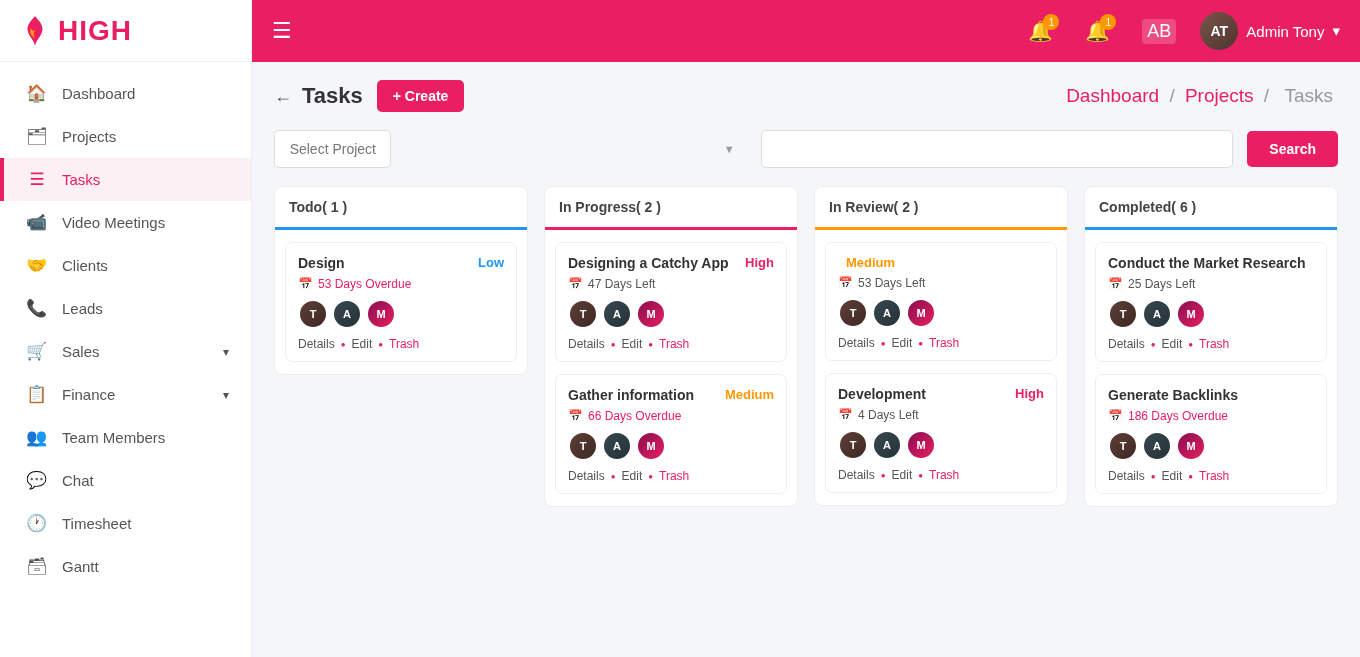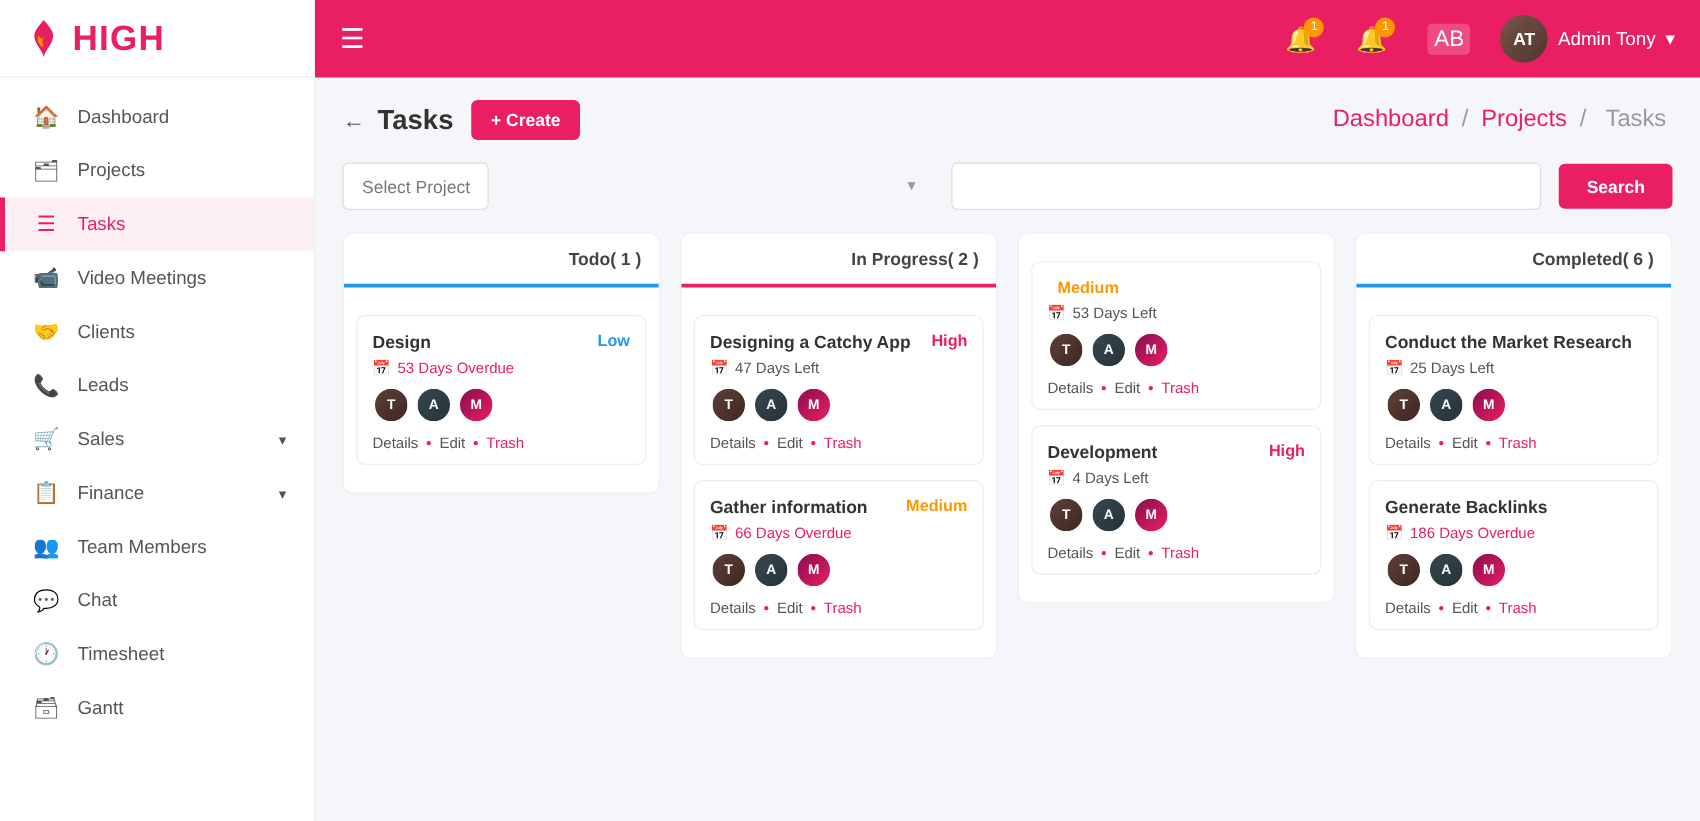--- a/index.html
+++ b/index.html
@@ -198,28 +198,27 @@
       border-radius: 8px;
       border: 1.5px solid #eee;
       overflow: hidden;
     }
     .kanban-col-header {
       padding: 12px 14px;
       font-size: 14px;
       font-weight: 600;
       color: #444;
       border-bottom: 3px solid;
-      text-align: right;
     }
     .col-todo .kanban-col-header { border-bottom-color: #2196f3; }
     .col-inprogress .kanban-col-header { border-bottom-color: #e91e63; }
     .col-inreview .kanban-col-header { border-bottom-color: #ff9800; }
     .col-completed .kanban-col-header { border-bottom-color: #2196f3; }
 
-    .kanban-cards { padding: 22px 10px; display: flex; flex-direction: column; gap: 12px; }
+    .kanban-cards { padding: 12px 10px; display: flex; flex-direction: column; gap: 12px; }
 
     .task-card {
       border: 1.5px solid #eee;
       border-radius: 7px;
       padding: 12px 12px 10px;
       background: #fff;
     }
     .task-card-top {
       display: flex;
       justify-content: space-between;
@@ -487,20 +486,23 @@
           <span class="dot">●</span>
           <a class="task-action-link">Edit</a>
           <span class="dot">●</span>
           <a class="task-action-link trash">Trash</a>
         </div>
       </div>
 
     </div>
   </div>
         <div class="kanban-col col-inreview">
+    <div class="kanban-col-header" style="border-bottom-color:#ff9800">
+      In Review( 2 )
+    </div>
     <div class="kanban-cards">
 
       <div class="task-card">
         <div class="task-card-top">
           <span class="task-priority priority-medium">Medium</span>
         </div>
         <div class="task-date">
           <span class="cal-icon">📅</span>
           <span class="days-left">53 Days Left</span>
         </div>

